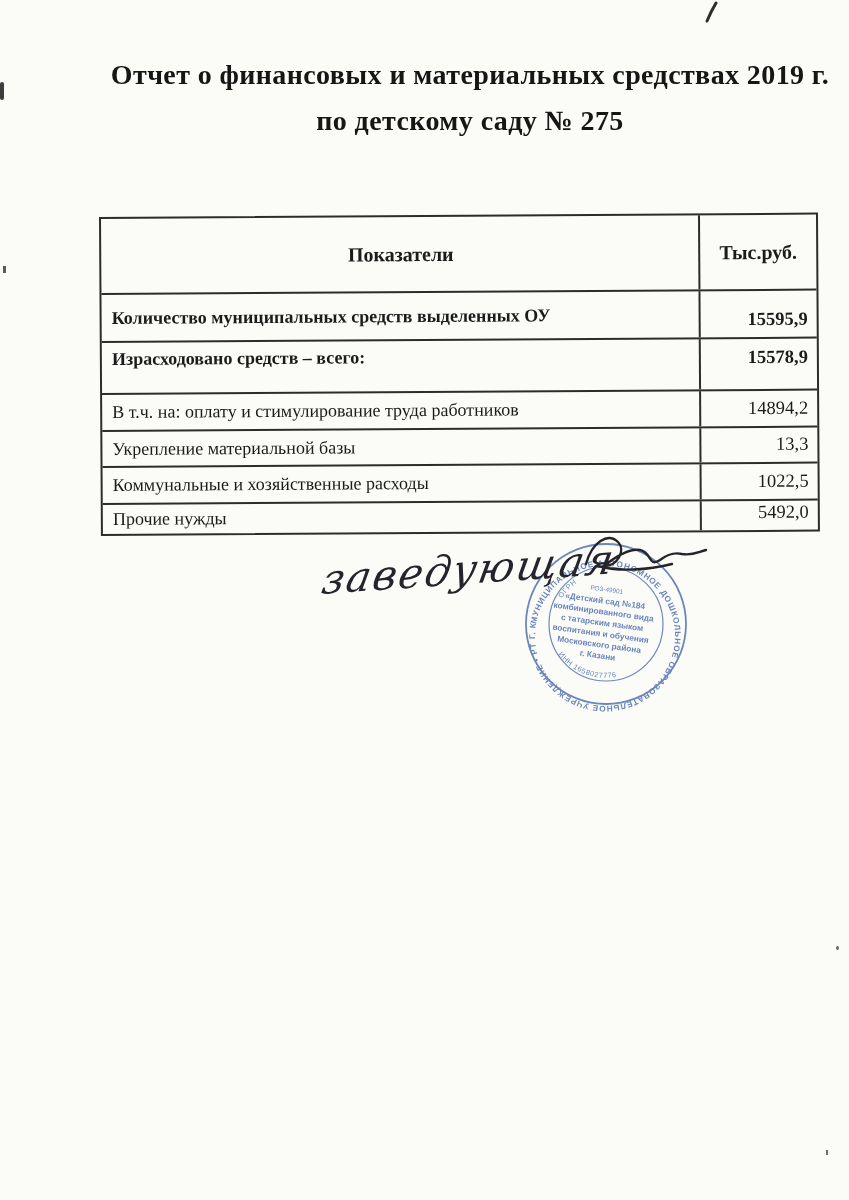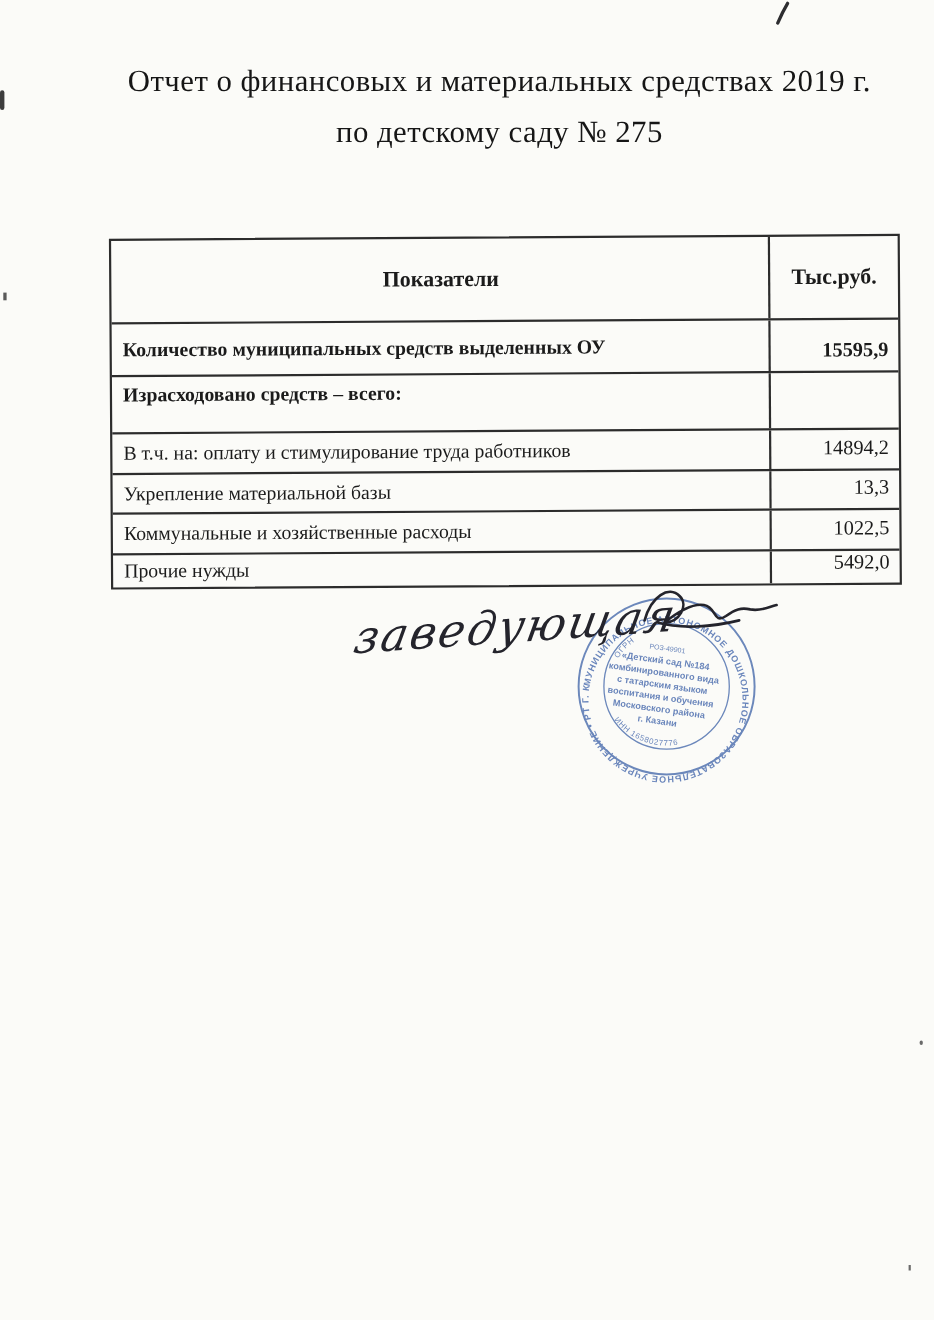--- a/index.html
+++ b/index.html
@@ -7,22 +7,22 @@
     width:849px;height:1200px;
     background:#fbfbf8;
     font-family:"Liberation Serif", serif;
     position:relative;overflow:hidden;
     color:#1b1b1b;
   }
   .page{position:absolute;inset:0;}
 
   
   .title{
-    position:absolute;left:74px;top:52px;width:760px;
-    text-align:center;font-weight:normal;
+    position:absolute;left:90px;top:52px;width:760px;
+    text-align:center;font-weight:bold;
     font-size:28px;line-height:46px;color:#161616;
     letter-spacing:.4px;
   }
 
   
   .fin-table{
     position:absolute;left:99px;top:217px;width:719px;
     border:2px solid #2c2c2c;
     transform:rotate(-0.35deg);transform-origin:left top;
     background:transparent;
@@ -98,20 +98,21 @@
     <div class="row header">
       <div class="c1 hdr">Показатели</div>
       <div class="c2 hdr">Тыс.руб.</div>
     </div>
     <div class="row r1">
       <div class="c1 lbl bold">Количество муниципальных средств выделенных ОУ</div>
       <div class="c2 val bold">15595,9</div>
     </div>
     <div class="row r2">
       <div class="c1 lbl bold">Израсходовано средств – всего:</div>
+      <div class="c2 val bold">15578,9</div>
     </div>
     <div class="row r3">
       <div class="c1 lbl">В т.ч. на: оплату и стимулирование труда работников</div>
       <div class="c2 val">14894,2</div>
     </div>
     <div class="row r4">
       <div class="c1 lbl">Укрепление материальной базы</div>
       <div class="c2 val">13,3</div>
     </div>
     <div class="row r5">

